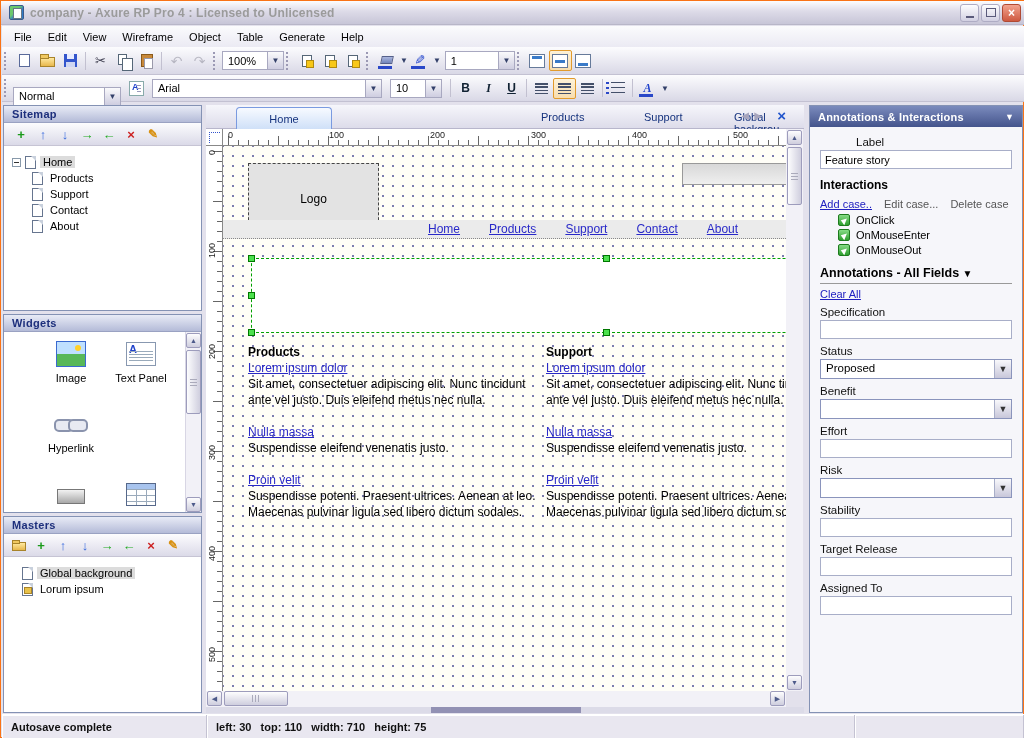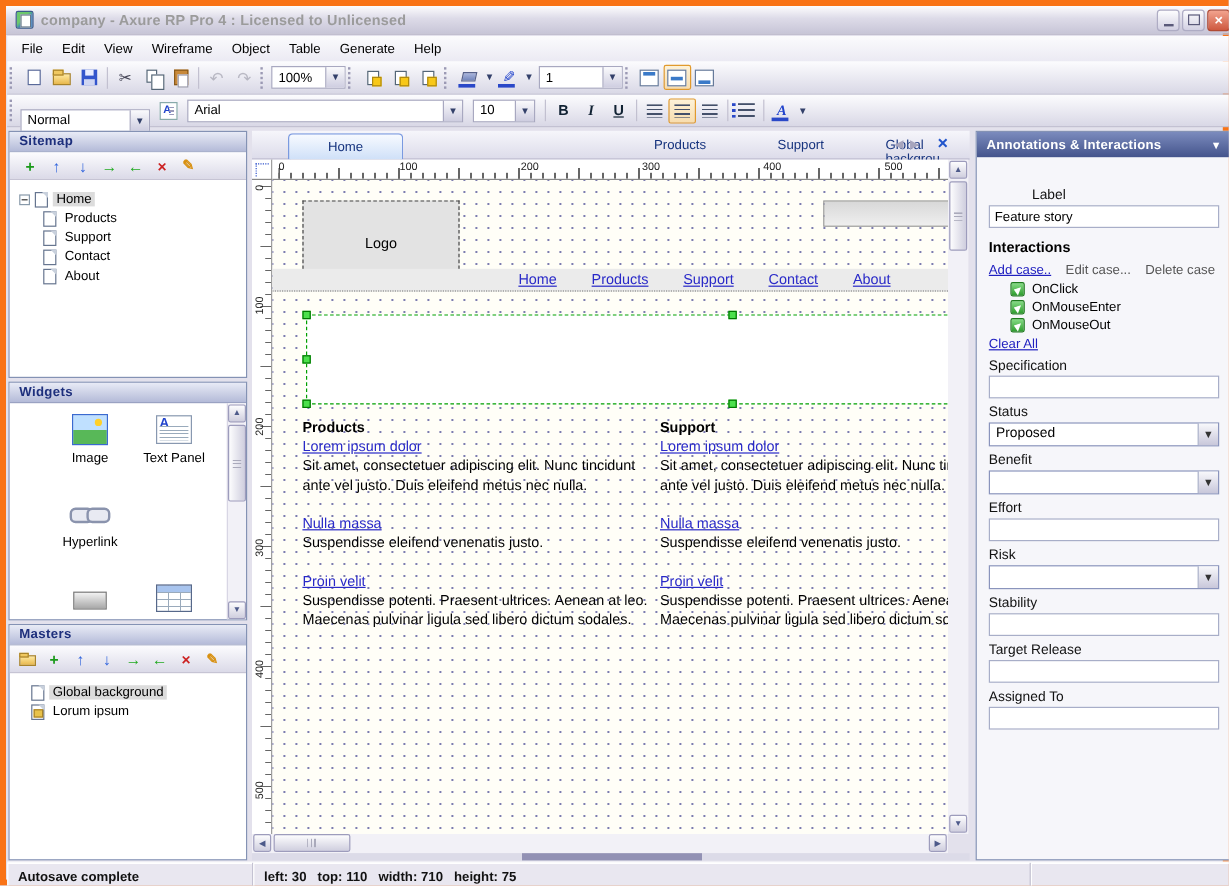--- a/index.html
+++ b/index.html
@@ -1,20 +1,20 @@
 <!DOCTYPE html>
 <html><head>
 <meta charset="utf-8">
 <style>
   * { box-sizing: border-box; margin:0; padding:0; }
   html,body { width:1024px; height:738px; }
   body { font-family:"Liberation Sans", sans-serif; font-size:11px; background:#d6d3e2; position:relative; overflow:hidden; }
 
   
-  .win-frame { position:absolute; inset:0; border:5px solid #f97316; background:#e3e1ec; }
+  .win-frame { position:absolute; inset:0; border:1px solid #f97316; background:#e3e1ec; }
   .titlebar { position:absolute; left:0; top:0; width:1024px; height:24px;
     background:linear-gradient(#fdfdfe,#dddbe8 45%,#c7c5d7); border-bottom:1px solid #b8b6c8;
     display:flex; align-items:center; padding:0 4px; }
   .app-icon { width:15px; height:15px; margin:0 6px 0 4px; border:1px solid #3a5a8a; border-radius:2px;
     background:linear-gradient(135deg,#6cc86c 0 40%,#2f7cc8 60% 100%); position:relative; }
   .app-icon::after{ content:""; position:absolute; left:3px; top:2px; width:7px; height:9px; background:#fff; border:1px solid #678; }
   .title-text { color:#9b9b9b; font-weight:bold; font-size:12px; letter-spacing:.2px; }
   .win-btns { margin-left:auto; display:flex; gap:2px; }
   .win-btn { width:19px; height:18px; border:1px solid #aeacc4; border-radius:3px;
     background:linear-gradient(#fdfdfe,#d2d0e2); color:#5a5a7a; font-size:10px; display:flex; align-items:center; justify-content:center; }
@@ -562,21 +562,21 @@
   <div class="outer-sb">
     <div class="thumb"></div>
   </div>
 
   <div class="inspector">
     <div class="insp-header">
       <span>Annotations &amp; Interactions</span>
       <span class="tri">▼</span>
     </div>
     <div class="insp-body">
-      <div class="fld-label" style="margin-top:19px;padding-left:36px;">Label</div>
+      <div class="fld-label" style="margin-top:2px;padding-left:36px;">Label</div>
       <input class="txt-input" readonly="" value="Feature story" style="">
 
       <div class="insp-h2">Interactions</div>
       <div class="action-row">
         <span class="link">Add case..</span>
         <span class="dim">Edit case...</span>
         <span class="dim">Delete case</span>
       </div>
       <div class="event-row">
         <span class="event-ic"></span>
@@ -584,20 +584,24 @@
       </div>
       <div class="event-row">
         <span class="event-ic"></span>
         <span>OnMouseEnter</span>
       </div>
       <div class="event-row">
         <span class="event-ic"></span>
         <span>OnMouseOut</span>
       </div>
 
+      <div class="allfields-head">
+        <span>Annotations - All Fields</span>
+        <span class="tri"> ▼</span>
+      </div>
       <div style="margin-top:4px;"><span class="link">Clear All</span></div>
 
       <div class="fld-label">Specification</div>
       <input class="txt-input" readonly="" value="" style="">
 
       <div class="fld-label">Status</div>
       <div class="sel">
         <span class="sel-val">Proposed</span>
         <span class="sel-btn">▼</span>
       </div>

